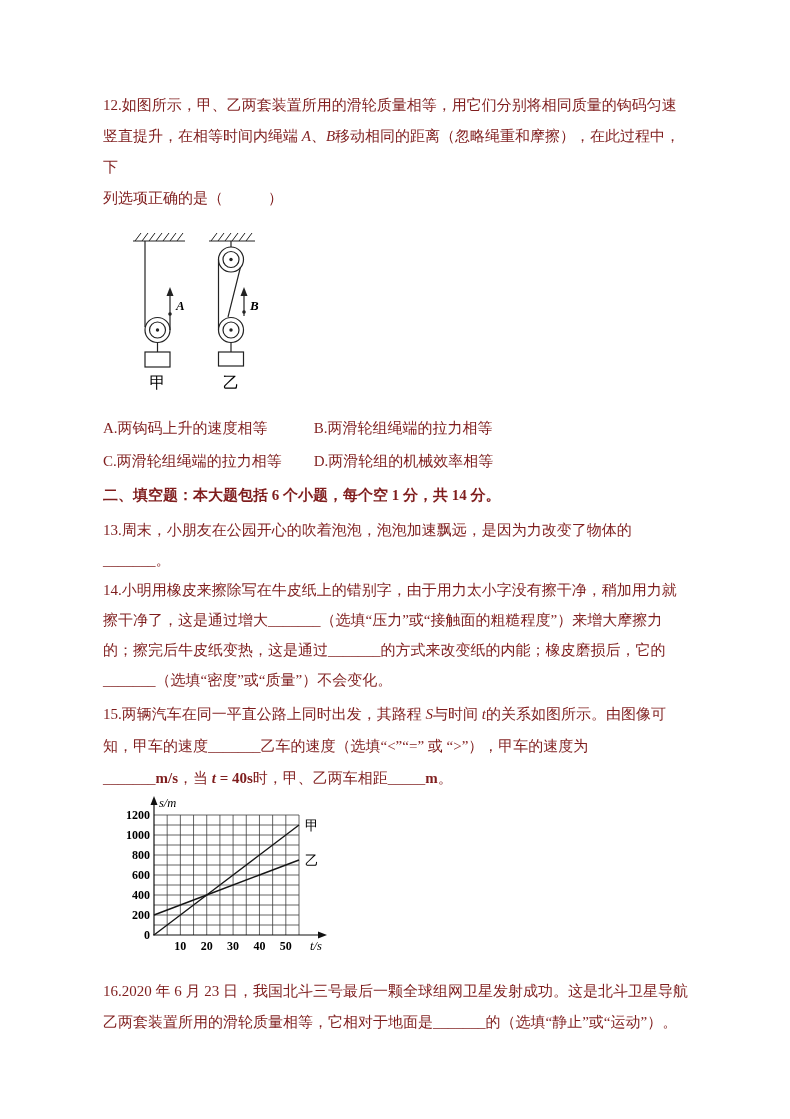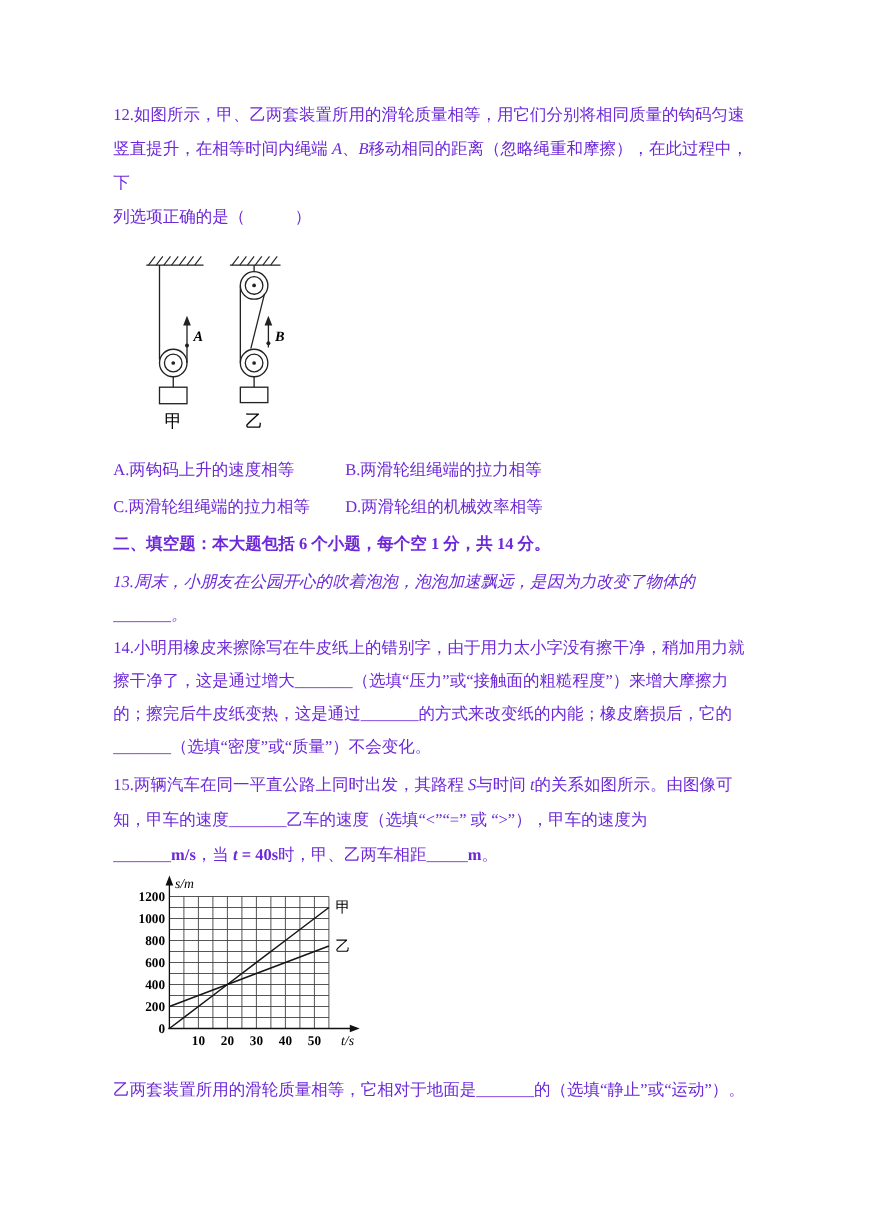--- a/index.html
+++ b/index.html
@@ -1,31 +1,31 @@
 <!DOCTYPE html>
 <html><head>
 <meta charset="utf-8">
 <style>
   html,body{margin:0;padding:0;background:#ffffff;}
   .page{
     position:relative;width:790px;height:1119px;background:#ffffff;
-    color:#6d28d9;font-family:"Liberation Serif","DejaVu Serif",serif;
+    color:#7f1d1d;font-family:"Liberation Serif","DejaVu Serif",serif;
     font-size:15px;overflow:hidden;
   }
   .content{position:absolute;left:103px;top:90px;width:592px;}
   .tline{margin:0;}
   .lh30 .tline{line-height:30px;}
   .lh31 .tline{line-height:31px;}
   .lh32 .tline{line-height:32px;}
   .fig{margin:12px 0 0 24px;}
   .opts{margin-top:18px;}
   .opt-row{line-height:33px;}
   .opt-first{display:inline-block;width:207px;}
   .sec{font-weight:bold;line-height:31px;margin-top:2px;}
-  .q13{margin-top:4px;font-style:italic;}
+  .q13{margin-top:4px;}
   .q15{margin-top:3px;}
   .chart-wrap{margin:0 0 0 15px;}
   .q16{margin-top:14px;}
   svg{font-family:"Liberation Serif","DejaVu Serif",serif;display:block;}
   .stroke{stroke:#222;stroke-width:1.2;fill:none;}
   .thin{stroke:#222;stroke-width:1;fill:none;}
   i{font-style:italic;}
   b{font-weight:bold;}
 </style>
 </head>
@@ -157,17 +157,18 @@
           <text x="41" y="13" font-size="12.5" font-style="italic">s/m</text>
           <text x="192" y="156" font-size="12.5" font-style="italic">t/s</text>
           <polyline points="36,141 88.72727272727272,101 141.45454545454544,61 181,31" fill="none" stroke="#161616" stroke-width="1.4"></polyline>
           <text x="187" y="35.5" font-size="13.5">甲</text>
           <polyline points="36,121 88.72727272727272,101 141.45454545454544,81 181,66" fill="none" stroke="#161616" stroke-width="1.4"></polyline>
           <text x="187" y="70.5" font-size="13.5">乙</text>
         </svg>
     </div>
 
     <div class="q q16 lh31">
+      <div class="tline">16.2020 年 6 月 23 日，我国北斗三号最后一颗全球组网卫星发射成功。这是北斗卫星导航</div>
       <div class="tline">乙两套装置所用的滑轮质量相等，它相对于地面是_______的（选填“静止”或“运动”）。</div>
     </div>
 
   </div>
 </div>
 
 </body></html>

